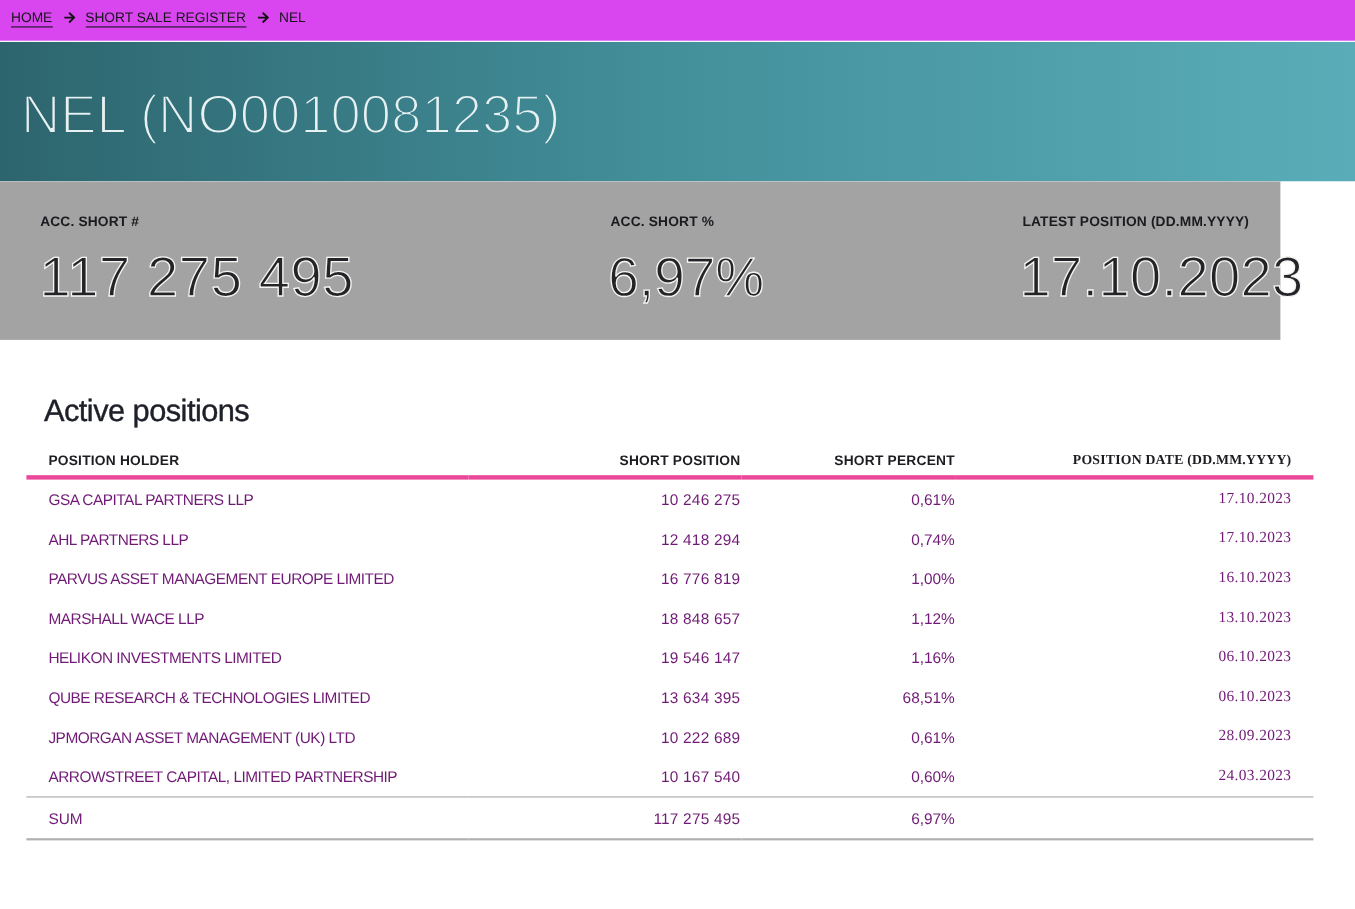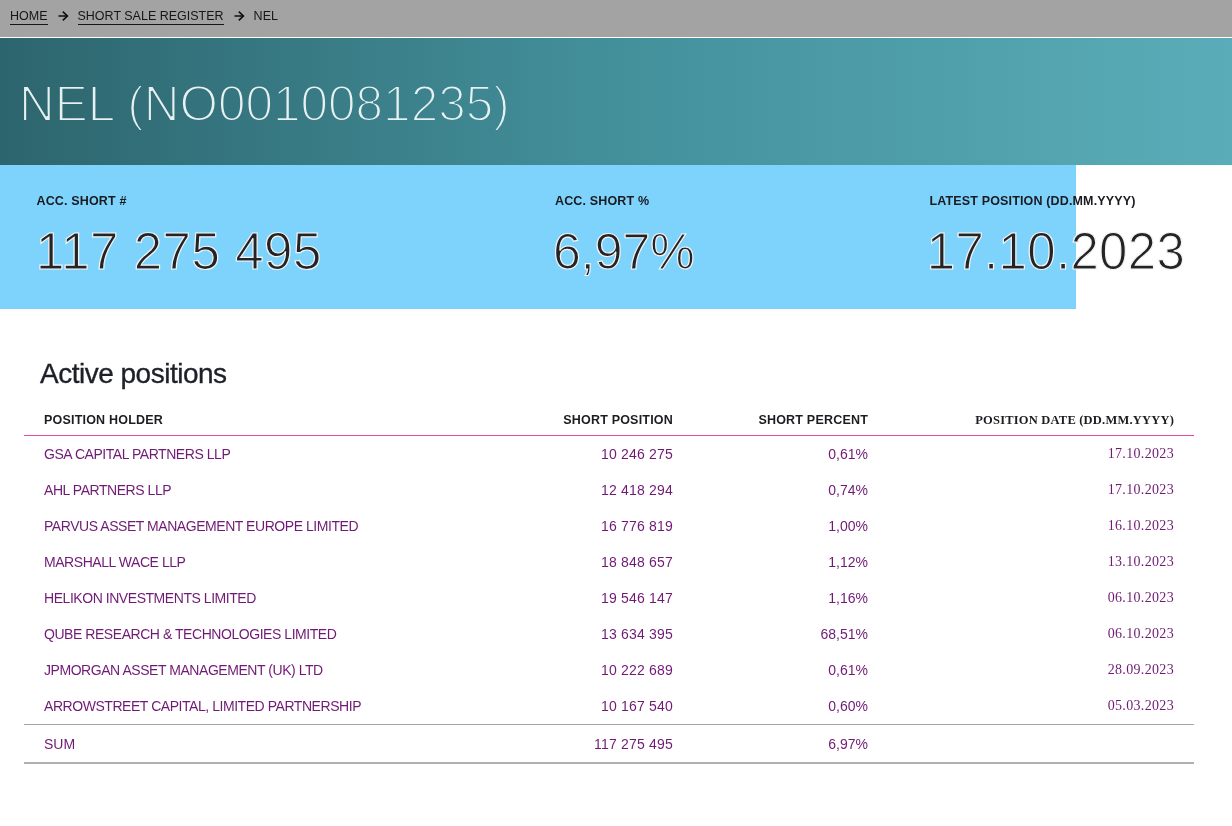--- a/index.html
+++ b/index.html
@@ -1,29 +1,29 @@
 <!DOCTYPE html>
 <html><head>
 <meta charset="utf-8">
 <style>
   html,body{margin:0;padding:0;}
   body{width:1232px;height:826px;position:relative;font-family:"Liberation Sans",sans-serif;background:#fff;overflow:hidden;}
-  .crumb{position:absolute;left:0;top:0;width:1232px;height:37px;background:#a3a3a3;}
+  .crumb{position:absolute;left:0;top:0;width:1232px;height:37px;background:#d946ef;}
   .crumb-inner{position:absolute;left:10px;top:10px;display:flex;align-items:flex-start;font-size:12.5px;letter-spacing:0;color:#15151a;line-height:13px;}
   .crumb-inner .lnk{border-bottom:1px solid #15151a;padding-bottom:1px;}
   .crumb-inner .arr{margin:0 8.5px;position:relative;top:-0.5px;}
   .banner{position:absolute;left:0;top:38px;width:1232px;height:127px;}
-  .stats{position:absolute;left:0;top:165px;width:1076px;height:144px;background:#7dd3fc;}
+  .stats{position:absolute;left:0;top:165px;width:1164px;height:144px;background:#a3a3a3;}
   .slabel{position:absolute;font-weight:bold;font-size:12.5px;color:#1a1a1f;line-height:13px;letter-spacing:.15px;white-space:nowrap;}
   .sval{position:absolute;}
   .head{position:absolute;left:40px;top:359px;font-size:28px;letter-spacing:-.5px;color:#1d1f29;line-height:30px;-webkit-text-stroke:0.35px #1d1f29;}
   table{position:absolute;left:24px;top:405px;width:1170px;border-collapse:separate;border-spacing:0;table-layout:fixed;}
   th{font-size:12.5px;letter-spacing:.2px;color:#1c1c21;font-weight:bold;white-space:nowrap;}
   thead tr{height:31px;}
-  thead th{border-bottom:1px solid #ec4899;}
+  thead th{border-bottom:4px solid #ec4899;}
   tbody tr{height:36px;}
   td{font-size:14px;color:#701a75;white-space:nowrap;}
   .c1{text-align:left;padding-left:20px;}
   td.c1{letter-spacing:-.45px;}
   .c2,.c3{text-align:right;}
   td.c2{letter-spacing:.2px;}
   td.c4{letter-spacing:.33px;}
   .c4{text-align:right;padding-right:20px;font-family:Liberation Serif, serif;}
   tr.sum{height:40px;}
   tr.sum td{border-top:1px solid #a6a6a6;border-bottom:2px solid #b0b0b0;}
@@ -123,21 +123,21 @@
     <tr>
         <td class="c1">JPMORGAN ASSET MANAGEMENT (UK) LTD</td>
         <td class="c2">10 222 689</td>
         <td class="c3">0,61%</td>
         <td class="c4">28.09.2023</td>
       </tr>
     <tr>
         <td class="c1">ARROWSTREET CAPITAL, LIMITED PARTNERSHIP</td>
         <td class="c2">10 167 540</td>
         <td class="c3">0,60%</td>
-        <td class="c4">05.03.2023</td>
+        <td class="c4">24.03.2023</td>
       </tr>
     <tr class="sum">
         <td class="c1" style="letter-spacing:0;">SUM</td>
         <td class="c2">117 275 495</td>
         <td class="c3">6,97%</td>
         <td class="c4"></td>
       </tr>
   </tbody>
 </table>
 

